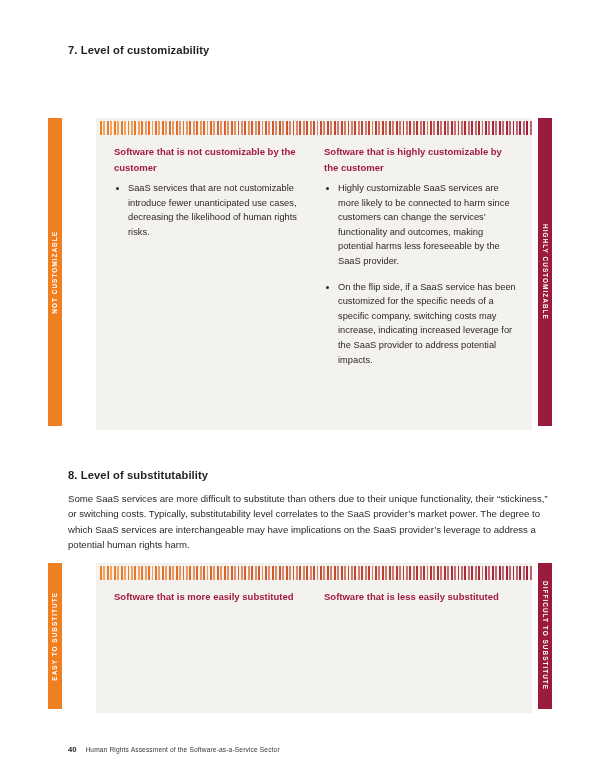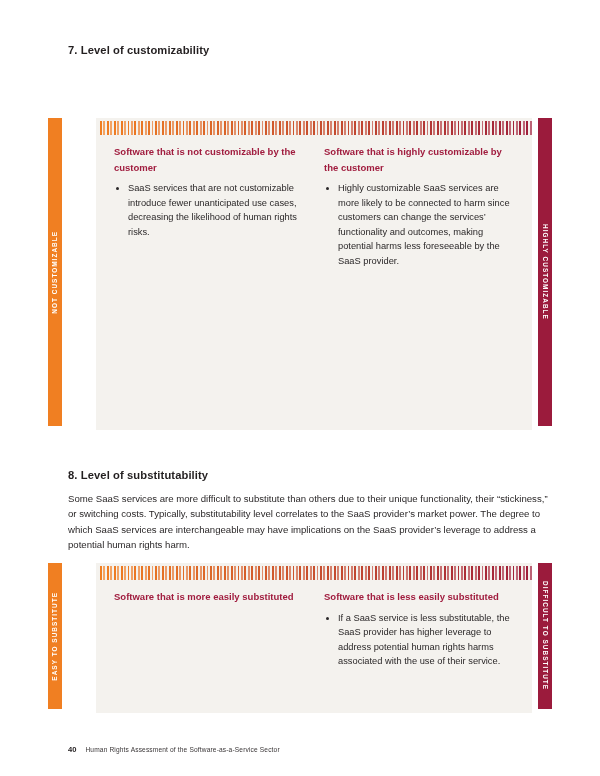--- a/index.html
+++ b/index.html
@@ -298,20 +298,21 @@
           <div class="col left">
             <div class="col-title">Software that is not customizable by the customer</div>
             <ul class="bullets">
               <li>SaaS services that are not customizable introduce fewer unanticipated use cases, decreasing the likelihood of human rights risks.</li>
             </ul>
           </div>
           <div class="col right">
             <div class="col-title">Software that is highly customizable by the customer</div>
             <ul class="bullets">
               <li>Highly customizable SaaS services are more likely to be connected to harm since customers can change the services’ functionality and outcomes, making potential harms less foreseeable by the SaaS provider.</li>
+              <li>On the flip side, if a SaaS service has been customized for the specific needs of a specific company, switching costs may increase, indicating increased leverage for the SaaS provider to address potential impacts.</li>
             </ul>
           </div>
         </div>
       </div>
     </div>
   </div>
 
   <div class="section" style="top:469px;">
     <h2 class="section-title">8. Level of substitutability</h2>
     <p class="section-intro">Some SaaS services are more difficult to substitute than others due to their unique functionality, their “stickiness,” or switching costs. Typically, substitutability level correlates to the SaaS provider’s market power. The degree to which SaaS services are interchangeable may have implications on the SaaS provider’s leverage to address a potential human rights harm.</p>
@@ -459,23 +460,20 @@
             <i style="background: rgb(186, 96, 118);"></i>
             <i style="background: rgb(156, 28, 60);"></i>
             <i style="background: rgb(185, 95, 119);"></i>
           </div>
         <div class="cols">
           <div class="col left">
             <div class="col-title">Software that is more easily substituted</div>
           </div>
           <div class="col right">
             <div class="col-title">Software that is less easily substituted</div>
-            <ul class="bullets">
-              <li>If a SaaS service is less substitutable, the SaaS provider has higher leverage to address potential human rights harms associated with the use of their service.</li>
-            </ul>
           </div>
         </div>
       </div>
     </div>
   </div>
 
   <div class="footer">
     <span class="pageno">40</span>
     <span class="ftitle">Human Rights Assessment of the Software-as-a-Service Sector</span>
   </div>

